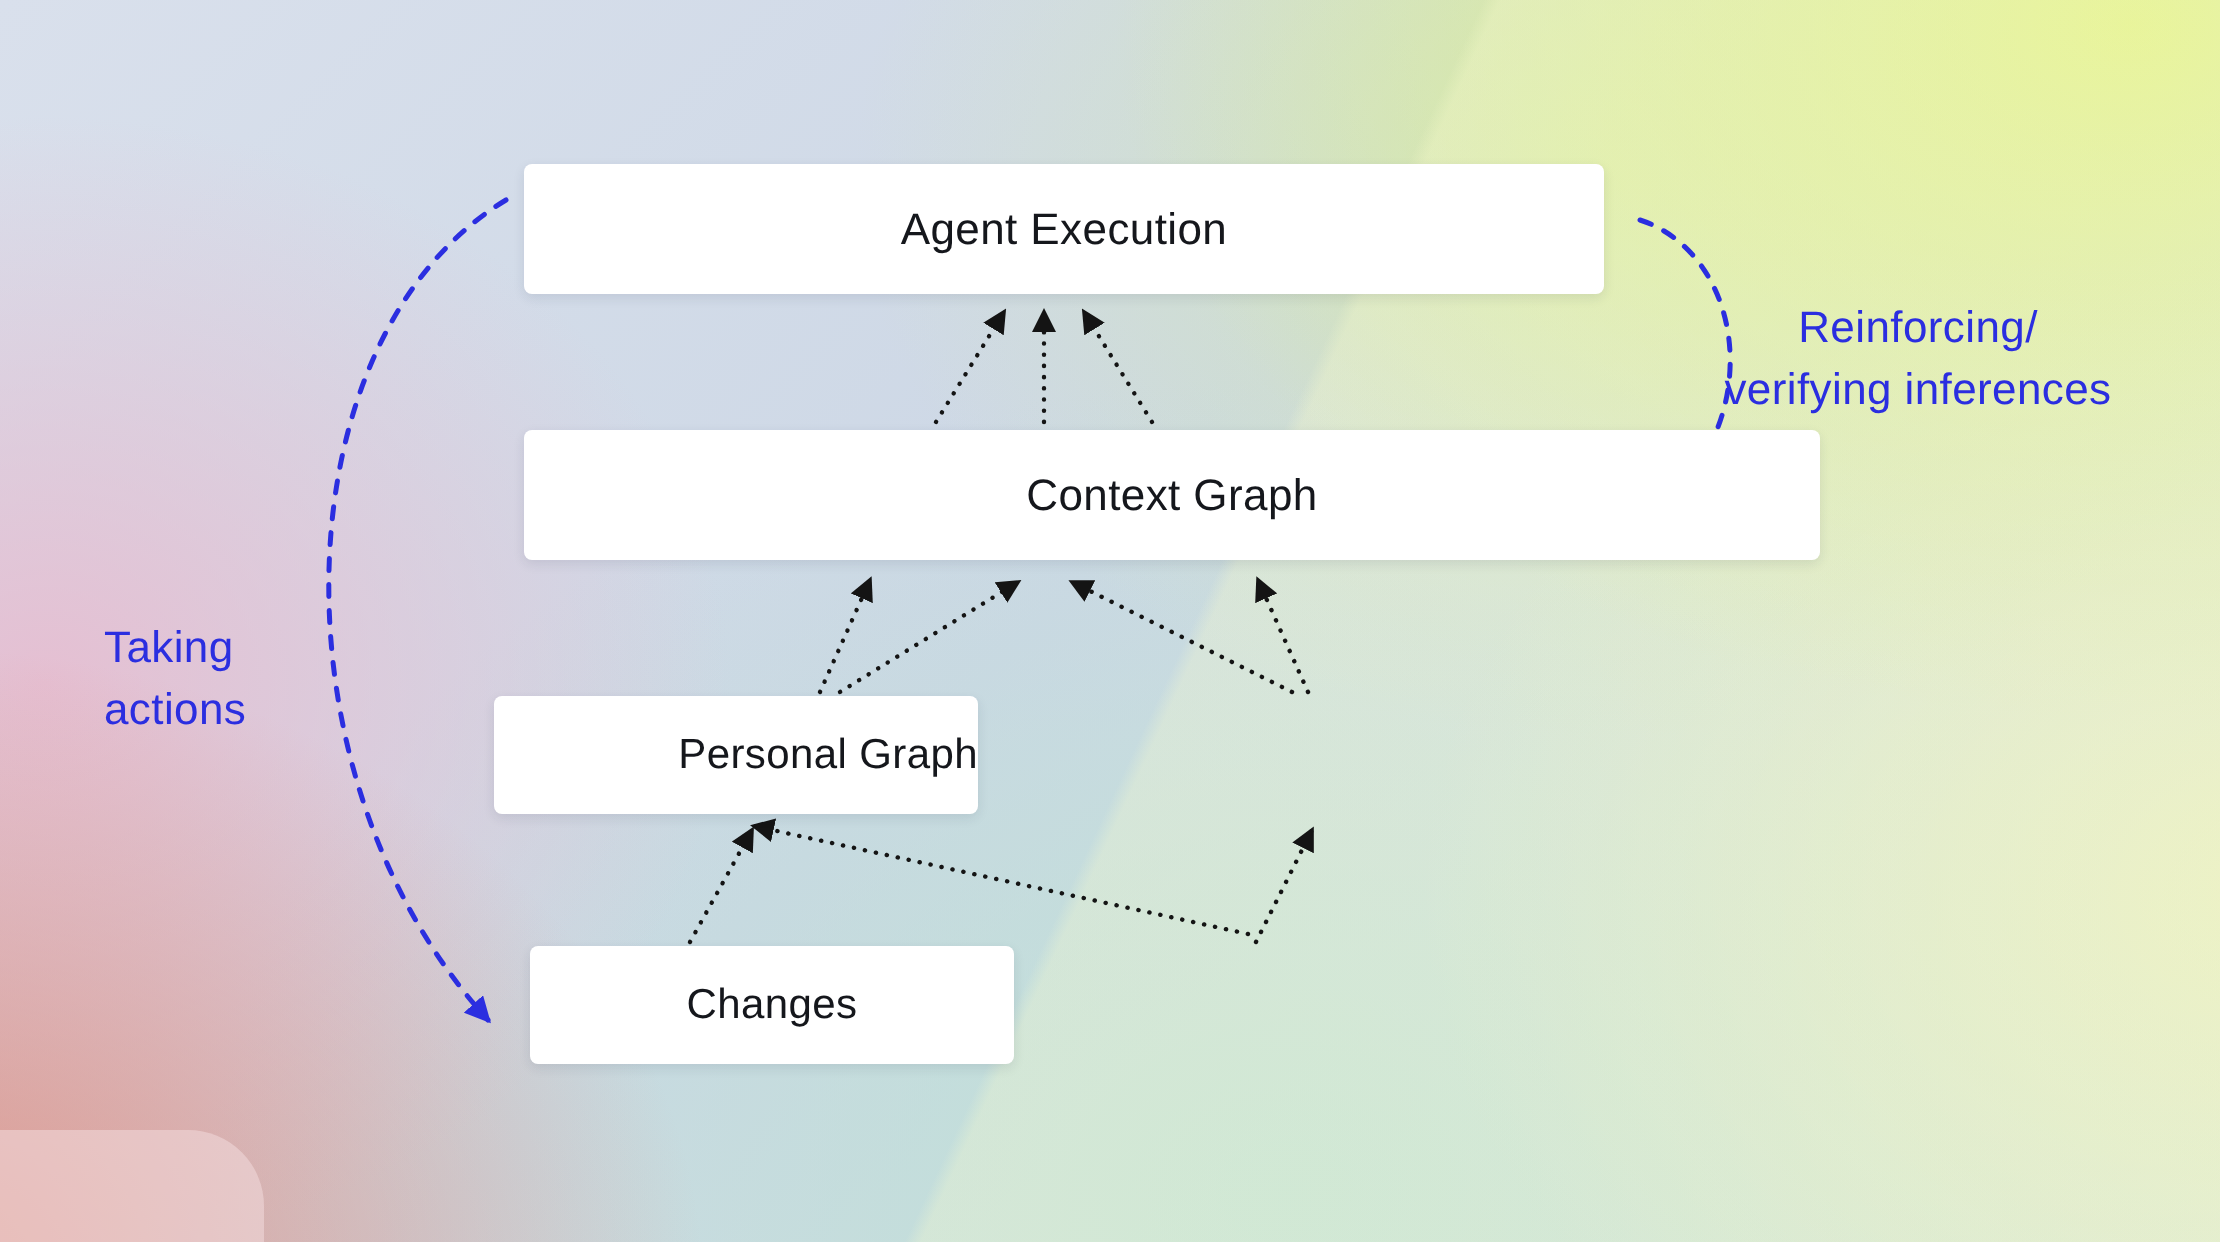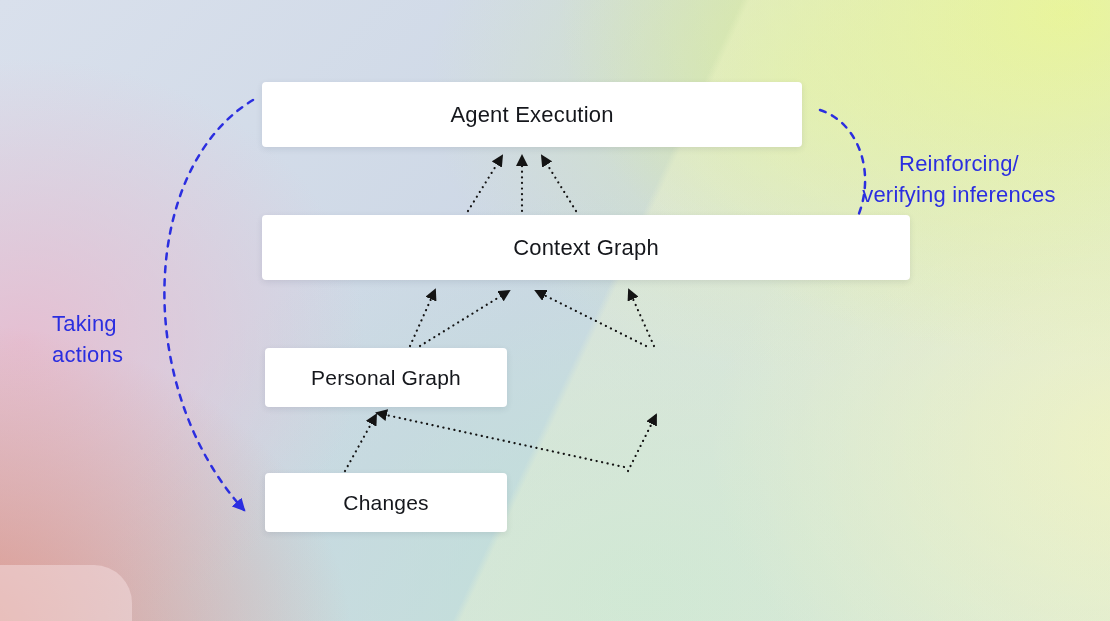--- a/index.html
+++ b/index.html
@@ -30,21 +30,21 @@
   .arrow-layer{position:absolute;left:0;top:0;pointer-events:none;}
   .node{
     position:absolute;
     background:#ffffff;border-radius:4px;
     display:flex;align-items:center;justify-content:center;
     font-size:21px;font-weight:500;letter-spacing:0.2px;color:#15171c;
     box-shadow:0 2px 6px rgba(30,40,70,0.10);
   }
   .node-agent    {left:262px;top:82px; width:540px;height:65px;font-size:22px;}
   .node-context  {left:262px;top:215px;width:648px;height:65px;font-size:22px;}
-  .node-personal {left:265px;top:348px;width:242px;height:59px;}
+  .node-personal {left:247px;top:348px;width:242px;height:59px;justify-content:flex-end;}
   .node-knowledge{left:550px;top:348px;width:252px;height:59px;}
   .node-changes  {left:265px;top:473px;width:242px;height:59px;}
   .node-raw      {left:550px;top:473px;width:252px;height:59px;}
   .annotation{
     position:absolute;color:#2b2ee0;font-size:22px;line-height:1.42;
     white-space:pre-line;font-weight:500;letter-spacing:0.2px;
   }
   .ann-taking{left:52px;top:268px;text-align:left;margin-top:40px;}
   .ann-reinforcing{left:828px;top:148px;width:262px;text-align:center;}
 </style>

